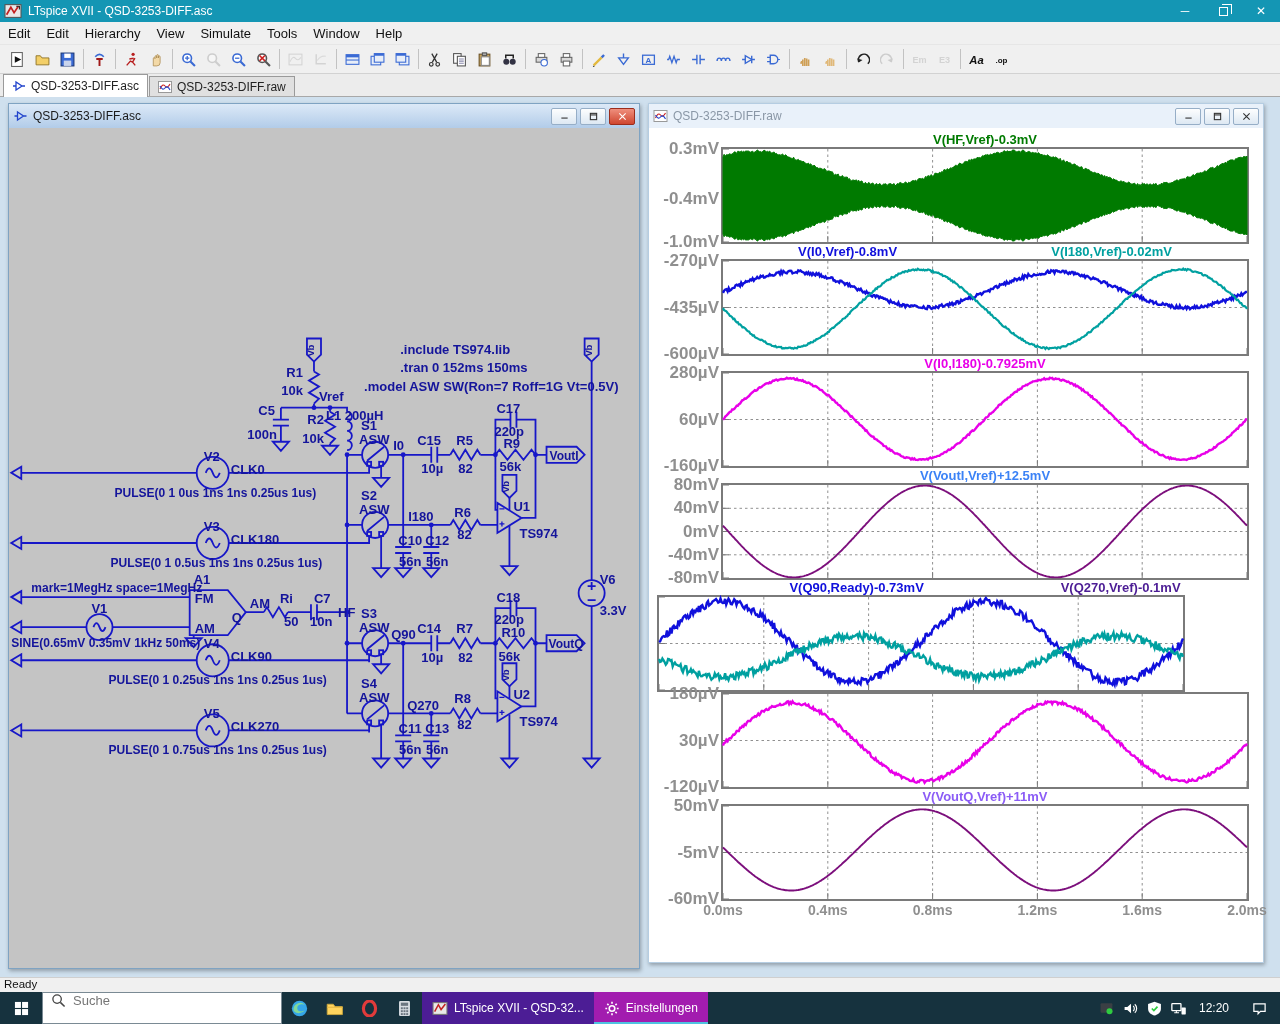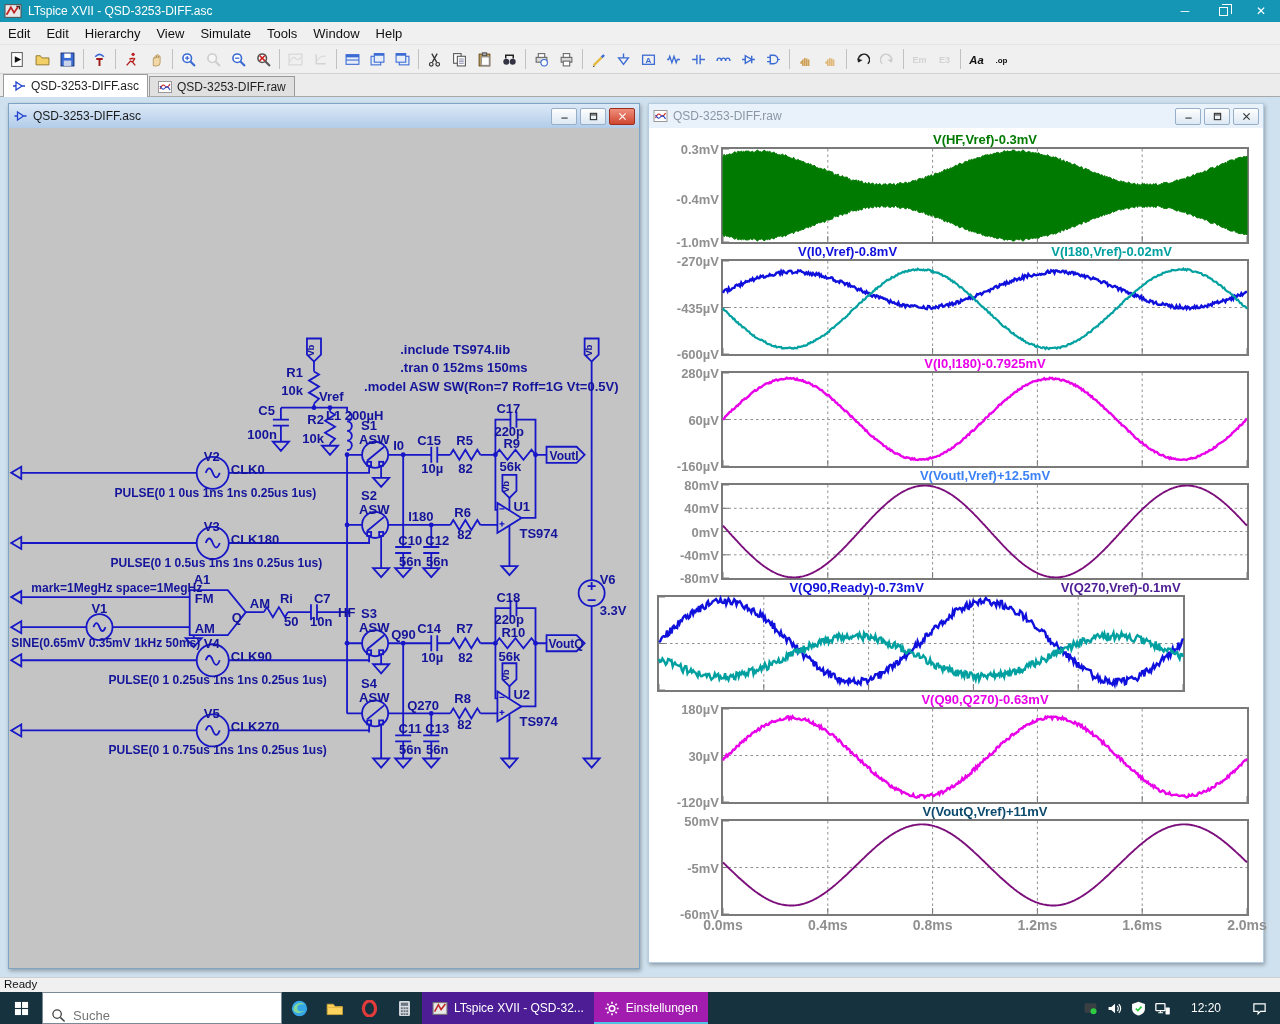--- a/index.html
+++ b/index.html
@@ -39,41 +39,41 @@
   .win-btn{width:26px;height:17px;border:1px solid #96aec7;background:linear-gradient(#fdfefe,#dde8f3);display:flex;align-items:center;justify-content:center;margin-left:3px;border-radius:2px}
   .win-btn svg{width:11px;height:11px;stroke:#333;fill:none;stroke-width:1.4}
   .win-btn.close-red{background:linear-gradient(#ef8f7d,#cf4630);border-color:#9c2d1c}
   .win-btn.close-red svg{stroke:#fff}
   .schem-body{background:#c4c4c4;height:calc(100% - 24px);overflow:hidden}
   #sch-texts text{fill:#14149b;font-weight:bold}
   #sch-geo{stroke:#1717c8;stroke-width:1.8;fill:none}
   .wave-body{background:#fff;height:calc(100% - 24px);padding:4px 0 0 8px}
   .pane-titles{height:15px;margin-left:64px;width:528px;display:flex;justify-content:space-around;align-items:center;font-weight:bold;font-size:13px}
   .pane-row{display:flex}
-  .ylab{width:64px;position:relative;font-weight:bold;font-size:13px;color:#8f8f8f}
+  .ylab{width:64px;position:relative;font-weight:bold;font-size:17px;color:#8f8f8f}
   .ylab span{position:absolute;right:2px;transform:translateY(-50%);white-space:nowrap}
   .xaxis{margin-left:64px;width:528px;position:relative;height:20px;font-weight:bold;font-size:14px;color:#8f8f8f}
   .xaxis span{position:absolute;transform:translateX(-50%);top:1px}
   
   .statusbar{height:15px;background:#f0f0f0;font-size:11.5px;padding:0 4px;border-top:1px solid #cfcfcf;color:#111;flex:0 0 auto}
   .taskbar{height:32px;background:#16323e;display:flex;align-items:center;color:#fff;flex:0 0 auto}
   .start-btn{width:42px;height:32px;display:flex;align-items:center;justify-content:center}
   .start-btn svg{width:15px;height:15px}
-  .tb-search{width:240px;height:32px;background:#fff;display:flex;align-items:flex-end;padding:0 8px;gap:7px;border:1px solid #7a8a94}
+  .tb-search{width:240px;height:32px;background:#fff;display:flex;align-items:flex-start;padding:0 8px;gap:7px;border:1px solid #7a8a94}
   .tb-search svg{width:15px;height:15px}
   .tb-search input{border:none;outline:none;font-size:13px;width:180px;font-family:inherit;color:#333}
   .ql-btn{width:35px;height:32px;display:flex;align-items:center;justify-content:center}
   .ql-btn svg{width:17px;height:17px}
   .app-btn{height:32px;display:flex;align-items:center;gap:6px;padding:0 10px;font-size:12px;white-space:nowrap;overflow:hidden}
   .app-btn svg{width:16px;height:15px;flex:0 0 auto}
   .app-btn.active{background:#4c1d95}
   .app-btn.open{background:#a21caf;box-shadow:inset 0 -2px 0 #4fc3e0}
   .tray{margin-left:auto;display:flex;align-items:center;gap:9px;padding-right:4px}
   .tray svg{width:15px;height:15px}
-  .clock{font-size:12px;margin:0 12px}
+  .clock{font-size:12px;margin:0 4px}
   .notif{width:34px;height:32px;display:flex;align-items:center;justify-content:center}
 </style>
 </head>
 <body>
 
 <div class="screen">
 
   <div class="titlebar">
     <svg class="appicon" viewBox="0 0 16 15">
         <rect x="0.5" y="1.5" width="15" height="12" fill="#e8e8e8" stroke="#555"></rect>
@@ -705,23 +705,20 @@
                 <path d="M211.6 95V89" stroke="#7a7a7a"></path>
                 <path d="M316.4 95V89" stroke="#7a7a7a"></path>
                 <path d="M421.2 95V89" stroke="#7a7a7a"></path>
                 <path d="M526.0 95V89" stroke="#7a7a7a"></path>
                 <path d="M2.0 47.1L3.1 46.4L4.3 43.6L5.4 41.8L6.6 41.2L7.7 41.7L8.8 41.5L10.0 35.5L11.1 40.7L12.3 39.6L13.4 32.7L14.5 38.5L15.7 31.9L16.8 30.8L17.9 32.9L19.1 31.9L20.2 32.8L21.4 25.5L22.5 28.7L23.6 25.4L24.8 26.0L25.9 22.9L27.1 21.2L28.2 20.4L29.3 22.8L30.5 20.4L31.6 23.3L32.8 22.1L33.9 16.9L35.0 15.4L36.2 19.4L37.3 15.9L38.5 17.0L39.6 14.4L40.7 15.6L41.9 11.0L43.0 17.0L44.1 11.0L45.3 10.1L46.4 13.0L47.6 14.0L48.7 13.2L49.8 8.0L51.0 6.2L52.1 10.5L53.3 9.4L54.4 8.5L55.5 6.6L56.7 5.7L57.8 5.1L59.0 4.1L60.1 5.7L61.2 7.7L62.4 7.0L63.5 3.5L64.7 7.2L65.8 8.0L66.9 7.9L68.1 3.9L69.2 9.7L70.3 6.8L71.5 3.7L72.6 5.6L73.8 9.0L74.9 9.3L76.0 6.9L77.2 4.3L78.3 5.6L79.5 10.0L80.6 6.6L81.7 7.3L82.9 6.3L84.0 8.1L85.2 10.6L86.3 12.5L87.4 13.7L88.6 10.8L89.7 10.3L90.9 15.2L92.0 13.9L93.1 15.1L94.3 17.6L95.4 13.9L96.5 13.5L97.7 17.2L98.8 19.8L100.0 19.5L101.1 21.7L102.2 21.8L103.4 17.2L104.5 20.8L105.7 18.8L106.8 24.5L107.9 21.9L109.1 27.0L110.2 26.1L111.4 25.2L112.5 26.7L113.6 29.3L114.8 27.6L115.9 33.7L117.1 28.0L118.2 36.3L119.3 34.8L120.5 36.5L121.6 37.6L122.7 39.7L123.9 36.5L125.0 41.0L126.2 42.1L127.3 40.4L128.4 41.8L129.6 46.7L130.7 43.4L131.9 43.0L133.0 44.5L134.1 47.5L135.3 51.0L136.4 48.5L137.6 51.8L138.7 54.6L139.8 49.8L141.0 57.1L142.1 54.7L143.3 54.0L144.4 53.8L145.5 58.3L146.7 63.2L147.8 60.5L148.9 59.9L150.1 61.7L151.2 62.6L152.4 61.8L153.5 63.8L154.6 65.7L155.8 65.7L156.9 71.3L158.1 67.4L159.2 67.8L160.3 74.1L161.5 73.9L162.6 72.8L163.8 75.5L164.9 75.7L166.0 73.8L167.2 79.5L168.3 78.8L169.5 76.7L170.6 75.5L171.7 79.7L172.9 75.8L174.0 83.0L175.1 79.2L176.3 78.6L177.4 79.0L178.6 83.5L179.7 83.8L180.8 86.4L182.0 82.3L183.1 87.4L184.3 84.5L185.4 86.0L186.5 85.2L187.7 87.5L188.8 86.2L190.0 85.7L191.1 88.1L192.2 82.7L193.4 87.1L194.5 85.9L195.7 86.0L196.8 83.8L197.9 87.9L199.1 87.7L200.2 88.8L201.3 86.2L202.5 87.7L203.6 89.1L204.8 83.1L205.9 83.6L207.0 84.8L208.2 84.0L209.3 84.3L210.5 87.9L211.6 86.2L212.7 84.3L213.9 82.1L215.0 84.5L216.2 83.8L217.3 81.6L218.4 79.2L219.6 79.3L220.7 78.8L221.9 83.6L223.0 76.3L224.1 80.9L225.3 77.2L226.4 77.2L227.5 77.9L228.7 75.6L229.8 73.1L231.0 76.1L232.1 71.0L233.2 69.8L234.4 70.1L235.5 73.5L236.7 69.3L237.8 71.1L238.9 66.6L240.1 66.3L241.2 69.5L242.4 68.6L243.5 63.3L244.6 64.2L245.8 62.1L246.9 62.5L248.1 58.6L249.2 62.9L250.3 59.9L251.5 59.0L252.6 56.9L253.7 57.5L254.9 56.0L256.0 54.3L257.2 52.8L258.3 49.1L259.4 53.0L260.6 46.3L261.7 49.2L262.9 51.4L264.0 47.9L265.1 48.2L266.3 44.3L267.4 45.7L268.6 38.9L269.7 38.6L270.8 40.8L272.0 40.5L273.1 38.5L274.3 39.2L275.4 34.7L276.5 33.7L277.7 31.0L278.8 30.6L279.9 31.8L281.1 32.8L282.2 29.7L283.4 27.2L284.5 26.1L285.6 29.5L286.8 26.9L287.9 28.0L289.1 25.7L290.2 24.4L291.3 24.6L292.5 20.3L293.6 21.6L294.8 22.9L295.9 16.0L297.0 18.9L298.2 13.8L299.3 13.4L300.5 14.4L301.6 14.1L302.7 13.0L303.9 13.5L305.0 16.2L306.1 13.2L307.3 14.5L308.4 10.3L309.6 8.0L310.7 13.3L311.8 13.8L313.0 8.1L314.1 11.3L315.3 10.2L316.4 5.6L317.5 6.7L318.7 7.0L319.8 7.6L321.0 9.5L322.1 5.2L323.2 4.3L324.4 8.2L325.5 6.8L326.7 7.6L327.8 4.6L328.9 3.1L330.1 4.7L331.2 5.3L332.3 5.2L333.5 8.8L334.6 10.2L335.8 8.1L336.9 7.4L338.0 8.1L339.2 11.3L340.3 6.2L341.5 8.0L342.6 10.7L343.7 5.9L344.9 5.9L346.0 13.4L347.2 13.9L348.3 10.0L349.4 12.3L350.6 13.6L351.7 13.9L352.9 11.9L354.0 11.9L355.1 13.6L356.3 14.7L357.4 17.1L358.5 19.3L359.7 19.3L360.8 19.1L362.0 19.7L363.1 15.7L364.2 16.6L365.4 18.0L366.5 24.2L367.7 22.5L368.8 19.9L369.9 26.4L371.1 26.0L372.2 26.2L373.4 26.0L374.5 25.6L375.6 27.6L376.8 30.1L377.9 33.0L379.1 33.2L380.2 34.4L381.3 34.8L382.5 36.1L383.6 35.7L384.7 34.5L385.9 36.0L387.0 35.7L388.2 37.3L389.3 41.8L390.4 41.4L391.6 47.1L392.7 43.0L393.9 48.6L395.0 47.9L396.1 48.5L397.3 50.7L398.4 49.9L399.6 48.0L400.7 51.3L401.8 53.6L403.0 54.1L404.1 52.7L405.3 53.3L406.4 59.1L407.5 57.4L408.7 57.4L409.8 62.8L410.9 58.2L412.1 63.9L413.2 60.8L414.4 63.5L415.5 63.3L416.6 68.1L417.8 64.3L418.9 67.1L420.1 72.4L421.2 67.2L422.3 72.2L423.5 72.8L424.6 70.6L425.8 74.2L426.9 71.9L428.0 73.0L429.2 74.2L430.3 74.3L431.5 74.6L432.6 75.0L433.7 75.2L434.9 79.7L436.0 83.6L437.1 81.9L438.3 83.2L439.4 82.6L440.6 80.3L441.7 85.2L442.8 82.7L444.0 87.2L445.1 86.0L446.3 87.7L447.4 87.5L448.5 82.6L449.7 84.2L450.8 87.5L452.0 85.0L453.1 88.5L454.2 88.5L455.4 89.7L456.5 86.2L457.7 89.6L458.8 83.1L459.9 87.8L461.1 83.7L462.2 83.8L463.3 85.0L464.5 86.7L465.6 83.5L466.8 83.2L467.9 89.3L469.0 88.8L470.2 82.5L471.3 83.7L472.5 83.0L473.6 82.4L474.7 81.6L475.9 83.3L477.0 83.8L478.2 83.2L479.3 84.3L480.4 85.5L481.6 83.6L482.7 78.8L483.9 80.0L485.0 76.2L486.1 75.9L487.3 81.4L488.4 74.7L489.5 73.7L490.7 76.1L491.8 77.2L493.0 74.7L494.1 77.0L495.2 72.9L496.4 69.8L497.5 73.2L498.7 71.0L499.8 68.4L500.9 69.1L502.1 70.5L503.2 67.4L504.4 64.2L505.5 61.8L506.6 64.9L507.8 62.0L508.9 61.5L510.1 59.8L511.2 62.4L512.3 56.8L513.5 61.1L514.6 56.6L515.7 53.0L516.9 58.6L518.0 54.4L519.2 54.4L520.3 54.3L521.4 47.6L522.6 53.0L523.7 50.7L524.9 46.0L526.0 43.6" fill="none" stroke="#1010dc" stroke-width="2.4"></path>
                 <path d="M2.0 64.0L3.1 66.9L4.3 66.4L5.4 63.6L6.6 65.4L7.7 67.2L8.8 69.6L10.0 68.0L11.1 64.0L12.3 64.3L13.4 65.8L14.5 65.2L15.7 71.5L16.8 68.9L17.9 67.5L19.1 69.5L20.2 70.0L21.4 70.6L22.5 71.1L23.6 69.5L24.8 75.1L25.9 77.3L27.1 73.1L28.2 71.1L29.3 71.3L30.5 78.4L31.6 76.5L32.8 76.7L33.9 74.2L35.0 77.3L36.2 75.4L37.3 77.0L38.5 77.7L39.6 79.6L40.7 81.7L41.9 75.9L43.0 80.0L44.1 81.3L45.3 81.1L46.4 80.0L47.6 79.9L48.7 79.1L49.8 81.7L51.0 79.0L52.1 78.8L53.3 82.2L54.4 84.6L55.5 83.5L56.7 82.4L57.8 78.6L59.0 81.3L60.1 79.8L61.2 78.9L62.4 84.1L63.5 81.4L64.7 83.5L65.8 83.2L66.9 83.3L68.1 78.3L69.2 83.7L70.3 82.6L71.5 85.0L72.6 81.6L73.8 80.0L74.9 81.4L76.0 80.0L77.2 83.9L78.3 84.2L79.5 77.4L80.6 77.9L81.7 82.0L82.9 77.8L84.0 79.2L85.2 76.6L86.3 78.8L87.4 77.4L88.6 81.0L89.7 78.6L90.9 80.2L92.0 74.2L93.1 74.7L94.3 74.0L95.4 73.0L96.5 79.2L97.7 75.8L98.8 77.6L100.0 75.1L101.1 75.9L102.2 74.5L103.4 71.4L104.5 75.2L105.7 71.7L106.8 72.5L107.9 68.4L109.1 71.2L110.2 74.7L111.4 73.8L112.5 67.2L113.6 69.4L114.8 69.7L115.9 66.6L117.1 65.9L118.2 66.7L119.3 67.8L120.5 66.9L121.6 64.1L122.7 67.8L123.9 67.4L125.0 67.1L126.2 63.7L127.3 65.3L128.4 65.6L129.6 59.5L130.7 62.7L131.9 57.3L133.0 61.5L134.1 56.5L135.3 61.2L136.4 56.2L137.6 54.7L138.7 55.9L139.8 54.6L141.0 59.1L142.1 53.9L143.3 57.9L144.4 52.5L145.5 57.5L146.7 50.8L147.8 56.4L148.9 53.2L150.1 53.0L151.2 54.1L152.4 48.1L153.5 50.1L154.6 52.6L155.8 49.4L156.9 51.4L158.1 49.5L159.2 51.0L160.3 51.4L161.5 47.0L162.6 45.0L163.8 48.3L164.9 44.4L166.0 44.2L167.2 47.6L168.3 43.8L169.5 47.8L170.6 41.6L171.7 48.0L172.9 45.4L174.0 45.4L175.1 47.0L176.3 42.6L177.4 40.8L178.6 41.8L179.7 40.2L180.8 43.6L182.0 38.9L183.1 40.8L184.3 44.3L185.4 40.8L186.5 45.0L187.7 41.6L188.8 42.6L190.0 39.7L191.1 43.0L192.2 44.0L193.4 42.1L194.5 43.2L195.7 41.0L196.8 41.6L197.9 41.1L199.1 39.9L200.2 39.3L201.3 42.3L202.5 38.4L203.6 41.2L204.8 43.0L205.9 45.2L207.0 38.3L208.2 41.0L209.3 39.1L210.5 39.6L211.6 44.1L212.7 44.6L213.9 40.7L215.0 42.7L216.2 42.6L217.3 44.2L218.4 40.5L219.6 45.3L220.7 47.4L221.9 43.4L223.0 42.6L224.1 42.5L225.3 48.7L226.4 44.8L227.5 46.1L228.7 48.8L229.8 48.0L231.0 51.2L232.1 47.5L233.2 51.5L234.4 52.7L235.5 52.5L236.7 48.3L237.8 47.3L238.9 52.9L240.1 51.8L241.2 49.7L242.4 51.1L243.5 50.2L244.6 57.0L245.8 52.6L246.9 56.6L248.1 56.7L249.2 58.5L250.3 57.8L251.5 54.8L252.6 54.7L253.7 57.3L254.9 57.4L256.0 57.4L257.2 61.3L258.3 61.2L259.4 61.2L260.6 58.7L261.7 58.6L262.9 62.8L264.0 62.8L265.1 62.3L266.3 60.4L267.4 61.9L268.6 63.2L269.7 68.3L270.8 69.0L272.0 67.7L273.1 64.1L274.3 69.1L275.4 67.7L276.5 68.8L277.7 72.9L278.8 73.5L279.9 68.8L281.1 68.6L282.2 72.0L283.4 71.2L284.5 72.8L285.6 75.9L286.8 70.4L287.9 74.2L289.1 72.6L290.2 72.5L291.3 75.4L292.5 72.5L293.6 77.3L294.8 72.6L295.9 78.1L297.0 79.4L298.2 77.3L299.3 81.2L300.5 74.8L301.6 78.9L302.7 76.7L303.9 76.0L305.0 80.9L306.1 78.5L307.3 82.0L308.4 76.4L309.6 77.1L310.7 82.6L311.8 82.3L313.0 77.6L314.1 77.5L315.3 79.0L316.4 83.4L317.5 81.2L318.7 84.8L319.8 79.7L321.0 79.1L322.1 85.4L323.2 82.6L324.4 78.4L325.5 79.3L326.7 81.3L327.8 80.2L328.9 81.4L330.1 83.2L331.2 79.7L332.3 79.6L333.5 78.1L334.6 80.6L335.8 81.3L336.9 77.7L338.0 82.6L339.2 79.7L340.3 80.5L341.5 78.8L342.6 81.1L343.7 76.8L344.9 80.6L346.0 79.1L347.2 82.2L348.3 76.7L349.4 78.3L350.6 77.0L351.7 81.2L352.9 75.9L354.0 79.2L355.1 76.7L356.3 74.8L357.4 74.5L358.5 80.0L359.7 75.9L360.8 76.7L362.0 72.1L363.1 76.9L364.2 75.1L365.4 76.8L366.5 74.6L367.7 74.7L368.8 71.4L369.9 69.4L371.1 71.4L372.2 68.3L373.4 70.8L374.5 66.6L375.6 66.4L376.8 70.5L377.9 71.5L379.1 65.6L380.2 68.5L381.3 67.5L382.5 69.0L383.6 67.5L384.7 62.5L385.9 63.8L387.0 63.8L388.2 65.0L389.3 66.7L390.4 65.2L391.6 58.5L392.7 62.9L393.9 62.3L395.0 58.5L396.1 57.0L397.3 61.4L398.4 54.9L399.6 59.1L400.7 55.3L401.8 57.7L403.0 58.0L404.1 54.2L405.3 56.7L406.4 53.8L407.5 52.6L408.7 52.4L409.8 52.3L410.9 53.9L412.1 49.4L413.2 49.3L414.4 54.6L415.5 51.8L416.6 46.7L417.8 49.3L418.9 51.1L420.1 47.4L421.2 51.1L422.3 51.4L423.5 44.0L424.6 47.8L425.8 43.4L426.9 43.6L428.0 46.3L429.2 48.0L430.3 45.1L431.5 45.3L432.6 46.5L433.7 47.0L434.9 43.7L436.0 43.3L437.1 41.0L438.3 43.0L439.4 40.3L440.6 39.3L441.7 40.8L442.8 42.5L444.0 41.6L445.1 38.8L446.3 42.2L447.4 38.6L448.5 43.3L449.7 44.7L450.8 38.0L452.0 44.7L453.1 44.5L454.2 40.9L455.4 40.6L456.5 37.7L457.7 44.5L458.8 42.2L459.9 39.2L461.1 40.2L462.2 43.7L463.3 41.7L464.5 37.7L465.6 40.8L466.8 39.8L467.9 41.6L469.0 40.0L470.2 44.1L471.3 41.8L472.5 39.8L473.6 43.9L474.7 45.5L475.9 46.3L477.0 46.8L478.2 44.4L479.3 41.8L480.4 40.3L481.6 41.2L482.7 41.7L483.9 41.7L485.0 48.7L486.1 42.8L487.3 47.5L488.4 45.8L489.5 44.0L490.7 45.8L491.8 46.3L493.0 46.0L494.1 50.7L495.2 49.2L496.4 50.0L497.5 53.1L498.7 46.5L499.8 53.7L500.9 54.1L502.1 48.4L503.2 54.6L504.4 53.4L505.5 55.0L506.6 56.5L507.8 54.1L508.9 54.9L510.1 56.2L511.2 53.6L512.3 53.8L513.5 53.9L514.6 57.1L515.7 56.3L516.9 58.5L518.0 59.0L519.2 57.6L520.3 57.2L521.4 61.6L522.6 64.0L523.7 59.0L524.9 59.1L526.0 61.7" fill="none" stroke="#00a0a0" stroke-width="2.4"></path>
               </svg>
             </div>
           </div>
           <div class="pane">
-            <div class="pane-titles">
-              <span style="color:#e800e8">V(Q90,Q270)-0.63mV</span>
-            </div>
             <div class="pane-row">
               <div class="ylab">
                 <span style="top:2.0618556701030926%">180µV</span>
                 <span style="top:50%">30µV</span>
                 <span style="top:97.9381443298969%">-120µV</span>
               </div>
               <svg width="528" height="97" viewBox="0 0 528 97">
                 <rect x="1" y="1" width="526" height="95" fill="#ffffff" stroke="#7a7a7a" stroke-width="2"></rect>
                 <path d="M106.8 2V95" stroke="#909090" stroke-width="1" stroke-dasharray="2.5 3"></path>
                 <path d="M211.6 2V95" stroke="#909090" stroke-width="1" stroke-dasharray="2.5 3"></path>
@@ -736,21 +733,21 @@
                 <path d="M211.6 95V89" stroke="#7a7a7a"></path>
                 <path d="M316.4 95V89" stroke="#7a7a7a"></path>
                 <path d="M421.2 95V89" stroke="#7a7a7a"></path>
                 <path d="M526.0 95V89" stroke="#7a7a7a"></path>
                 <path d="M2.0 53.4L3.1 51.0L4.3 50.5L5.4 47.8L6.6 49.2L7.7 46.8L8.8 46.3L10.0 46.3L11.1 44.4L12.3 42.6L13.4 42.8L14.5 41.4L15.7 39.0L16.8 38.9L17.9 39.0L19.1 35.7L20.2 35.8L21.4 33.9L22.5 34.7L23.6 32.3L24.8 33.0L25.9 30.4L27.1 29.0L28.2 28.9L29.3 29.0L30.5 26.9L31.6 25.7L32.8 25.4L33.9 24.2L35.0 24.7L36.2 23.4L37.3 21.6L38.5 23.0L39.6 21.1L40.7 19.0L41.9 19.0L43.0 19.6L44.1 18.1L45.3 17.1L46.4 18.0L47.6 17.7L48.7 15.6L49.8 15.5L51.0 14.1L52.1 14.7L53.3 14.5L54.4 14.7L55.5 13.8L56.7 13.5L57.8 13.2L59.0 11.9L60.1 13.1L61.2 12.9L62.4 12.6L63.5 11.6L64.7 11.5L65.8 9.8L66.9 9.3L68.1 12.2L69.2 10.0L70.3 11.6L71.5 9.3L72.6 11.0L73.8 11.4L74.9 12.0L76.0 12.3L77.2 11.8L78.3 11.8L79.5 12.8L80.6 13.2L81.7 12.6L82.9 12.2L84.0 11.6L85.2 13.4L86.3 13.6L87.4 12.7L88.6 15.4L89.7 15.8L90.9 16.6L92.0 15.0L93.1 18.1L94.3 17.4L95.4 18.7L96.5 19.0L97.7 18.3L98.8 21.1L100.0 18.9L101.1 22.2L102.2 22.2L103.4 21.8L104.5 22.7L105.7 24.2L106.8 25.3L107.9 26.9L109.1 27.6L110.2 27.3L111.4 27.0L112.5 27.9L113.6 29.8L114.8 30.0L115.9 32.7L117.1 34.3L118.2 32.7L119.3 34.0L120.5 35.9L121.6 37.9L122.7 39.3L123.9 39.2L125.0 39.2L126.2 42.3L127.3 41.6L128.4 42.4L129.6 45.8L130.7 45.2L131.9 47.0L133.0 48.2L134.1 49.1L135.3 48.3L136.4 50.5L137.6 52.9L138.7 52.9L139.8 55.0L141.0 53.7L142.1 56.3L143.3 58.0L144.4 57.6L145.5 58.5L146.7 60.6L147.8 60.0L148.9 61.0L150.1 64.8L151.2 65.4L152.4 66.4L153.5 67.6L154.6 66.2L155.8 69.2L156.9 69.0L158.1 70.9L159.2 71.8L160.3 71.0L161.5 73.5L162.6 72.8L163.8 74.0L164.9 74.4L166.0 75.6L167.2 76.3L168.3 78.6L169.5 80.0L170.6 78.8L171.7 80.7L172.9 80.7L174.0 82.6L175.1 81.0L176.3 82.6L177.4 82.0L178.6 83.4L179.7 83.5L180.8 86.1L182.0 84.9L183.1 85.3L184.3 85.9L185.4 86.8L186.5 87.0L187.7 87.6L188.8 88.8L190.0 89.0L191.1 89.0L192.2 87.2L193.4 89.9L194.5 90.3L195.7 90.6L196.8 89.5L197.9 90.0L199.1 88.1L200.2 88.0L201.3 88.1L202.5 88.3L203.6 90.7L204.8 89.2L205.9 88.7L207.0 88.3L208.2 88.7L209.3 87.5L210.5 87.0L211.6 88.0L212.7 89.2L213.9 88.2L215.0 87.4L216.2 87.2L217.3 85.7L218.4 87.5L219.6 84.5L220.7 84.0L221.9 86.2L223.0 84.6L224.1 84.1L225.3 83.3L226.4 81.2L227.5 81.1L228.7 82.2L229.8 80.2L231.0 78.7L232.1 80.1L233.2 79.5L234.4 78.1L235.5 76.7L236.7 76.8L237.8 74.7L238.9 75.6L240.1 74.3L241.2 71.2L242.4 73.0L243.5 72.0L244.6 68.9L245.8 70.2L246.9 68.2L248.1 68.4L249.2 66.5L250.3 66.5L251.5 62.7L252.6 61.5L253.7 63.2L254.9 59.5L256.0 61.4L257.2 58.0L258.3 58.6L259.4 55.7L260.6 55.4L261.7 54.9L262.9 52.1L264.0 52.5L265.1 51.1L266.3 51.1L267.4 49.7L268.6 47.0L269.7 48.0L270.8 47.6L272.0 46.1L273.1 44.3L274.3 44.1L275.4 40.6L276.5 39.6L277.7 40.2L278.8 38.9L279.9 36.4L281.1 36.1L282.2 34.6L283.4 34.9L284.5 34.0L285.6 32.1L286.8 32.3L287.9 32.3L289.1 30.3L290.2 27.8L291.3 27.1L292.5 28.1L293.6 26.8L294.8 26.4L295.9 25.1L297.0 24.9L298.2 22.3L299.3 22.2L300.5 21.2L301.6 21.2L302.7 19.3L303.9 19.5L305.0 18.1L306.1 17.4L307.3 17.2L308.4 17.6L309.6 16.3L310.7 16.4L311.8 14.2L313.0 15.5L314.1 14.9L315.3 14.4L316.4 12.0L317.5 12.5L318.7 12.2L319.8 11.9L321.0 12.8L322.1 12.6L323.2 12.2L324.4 9.8L325.5 11.1L326.7 9.5L327.8 10.0L328.9 10.0L330.1 9.7L331.2 12.0L332.3 9.7L333.5 9.7L334.6 9.7L335.8 10.0L336.9 12.3L338.0 10.9L339.2 11.2L340.3 12.2L341.5 10.2L342.6 12.3L343.7 11.3L344.9 11.7L346.0 13.7L347.2 14.1L348.3 14.1L349.4 14.4L350.6 15.3L351.7 15.7L352.9 16.6L354.0 14.9L355.1 16.2L356.3 18.4L357.4 16.5L358.5 17.0L359.7 19.5L360.8 18.2L362.0 21.5L363.1 21.7L364.2 20.4L365.4 24.0L366.5 22.6L367.7 24.1L368.8 25.5L369.9 26.4L371.1 25.2L372.2 28.9L373.4 29.0L374.5 28.8L375.6 29.3L376.8 30.2L377.9 32.1L379.1 32.6L380.2 33.5L381.3 36.5L382.5 34.6L383.6 37.7L384.7 38.4L385.9 39.2L387.0 39.0L388.2 41.0L389.3 43.5L390.4 43.7L391.6 45.2L392.7 46.5L393.9 47.8L395.0 48.0L396.1 50.1L397.3 48.8L398.4 50.2L399.6 53.3L400.7 51.6L401.8 53.3L403.0 56.1L404.1 56.2L405.3 58.5L406.4 58.8L407.5 59.6L408.7 60.0L409.8 62.4L410.9 63.3L412.1 63.7L413.2 63.6L414.4 65.1L415.5 66.4L416.6 66.3L417.8 69.6L418.9 68.7L420.1 71.7L421.2 69.8L422.3 72.8L423.5 74.1L424.6 73.8L425.8 75.5L426.9 74.7L428.0 77.0L429.2 77.1L430.3 78.9L431.5 78.1L432.6 80.5L433.7 78.9L434.9 80.6L436.0 81.4L437.1 81.6L438.3 84.0L439.4 84.8L440.6 84.4L441.7 83.4L442.8 83.9L444.0 85.4L445.1 87.0L446.3 86.5L447.4 87.0L448.5 85.5L449.7 87.7L450.8 88.4L452.0 87.9L453.1 87.9L454.2 87.9L455.4 87.6L456.5 88.1L457.7 88.9L458.8 89.0L459.9 88.6L461.1 88.4L462.2 88.9L463.3 88.4L464.5 89.9L465.6 90.5L466.8 90.0L467.9 87.7L469.0 88.8L470.2 88.8L471.3 87.3L472.5 88.5L473.6 88.9L474.7 88.8L475.9 88.6L477.0 86.5L478.2 85.4L479.3 85.9L480.4 86.4L481.6 85.5L482.7 83.9L483.9 84.4L485.0 84.6L486.1 83.7L487.3 81.8L488.4 83.5L489.5 82.5L490.7 80.2L491.8 80.2L493.0 80.4L494.1 79.6L495.2 76.8L496.4 76.1L497.5 76.6L498.7 76.6L499.8 74.9L500.9 75.3L502.1 73.6L503.2 73.2L504.4 72.0L505.5 71.8L506.6 68.9L507.8 70.1L508.9 67.3L510.1 66.0L511.2 66.0L512.3 64.2L513.5 65.0L514.6 62.5L515.7 62.1L516.9 60.7L518.0 59.1L519.2 58.1L520.3 58.3L521.4 55.8L522.6 54.3L523.7 53.5L524.9 53.4L526.0 51.7" fill="none" stroke="#e800e8" stroke-width="2.4"></path>
               </svg>
             </div>
           </div>
           <div class="pane">
             <div class="pane-titles">
-              <span style="color:#0c4a6e">V(VoutQ,Vref)+11mV</span>
+              <span style="color:#8b5cf6">V(VoutQ,Vref)+11mV</span>
             </div>
             <div class="pane-row">
               <div class="ylab">
                 <span style="top:2.0618556701030926%">50mV</span>
                 <span style="top:50%">-5mV</span>
                 <span style="top:97.9381443298969%">-60mV</span>
               </div>
               <svg width="528" height="97" viewBox="0 0 528 97">
                 <rect x="1" y="1" width="526" height="95" fill="#ffffff" stroke="#7a7a7a" stroke-width="2"></rect>
                 <path d="M106.8 2V95" stroke="#909090" stroke-width="1" stroke-dasharray="2.5 3"></path>

